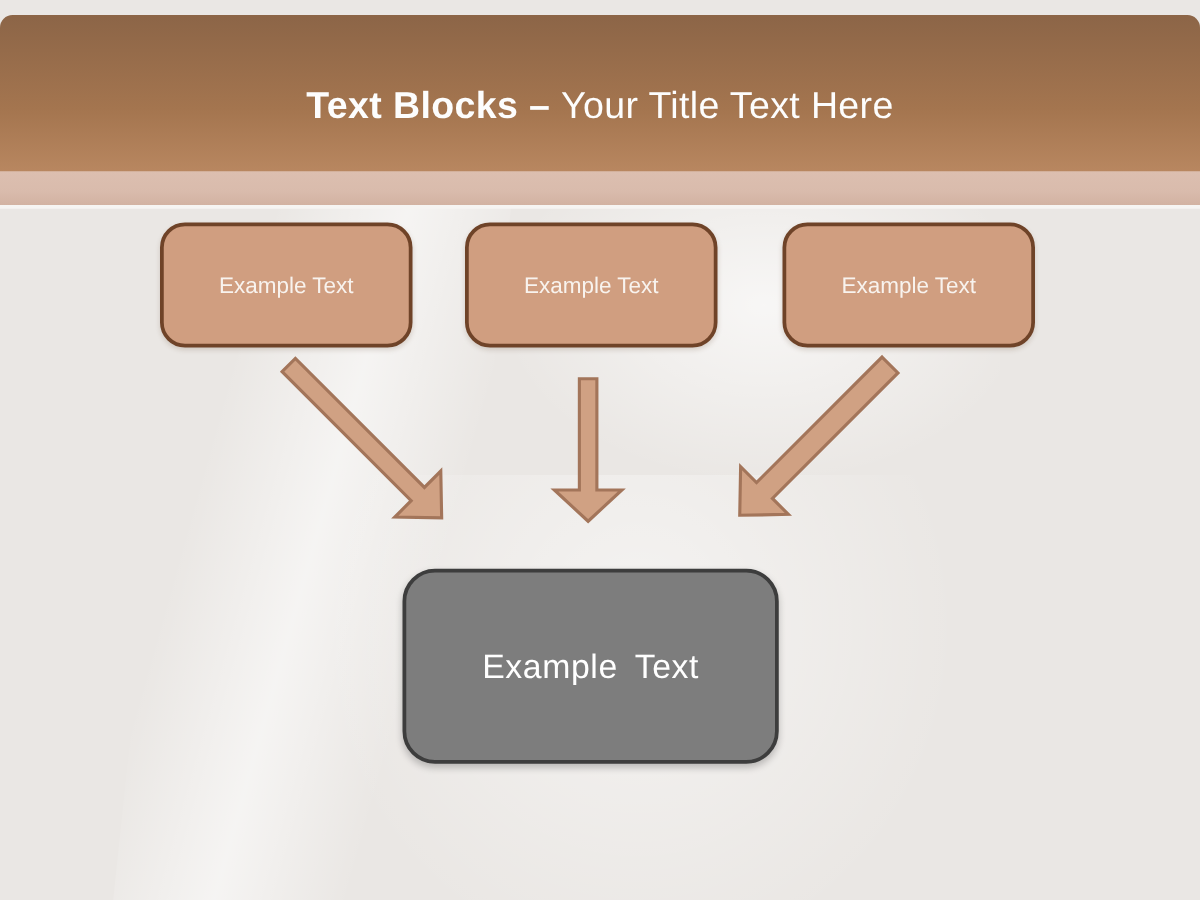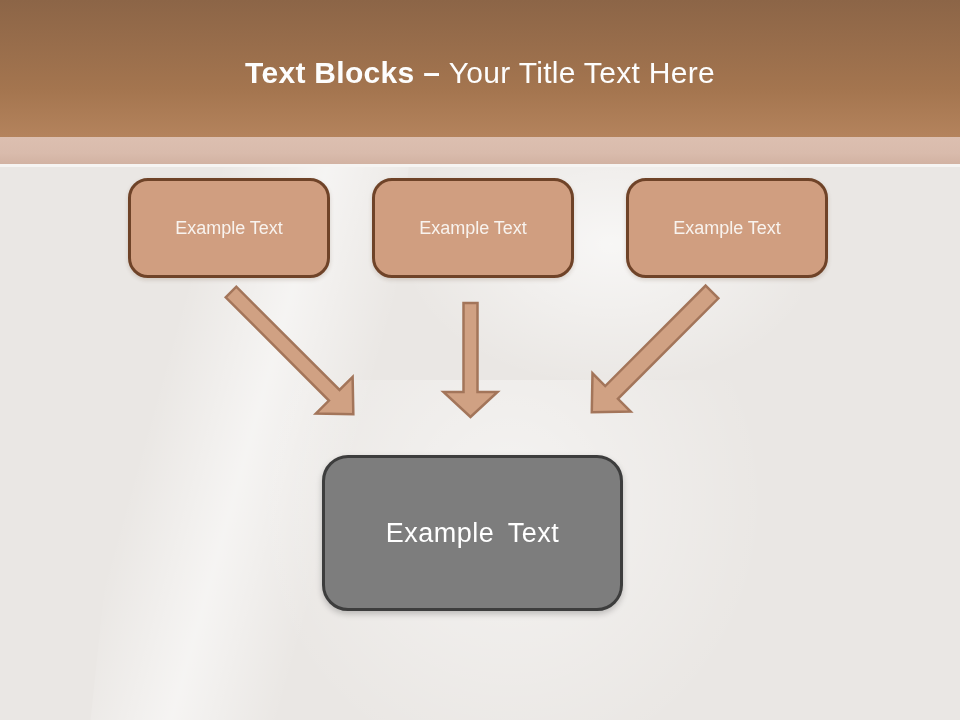--- a/index.html
+++ b/index.html
@@ -38,23 +38,24 @@
   .bg-art .dress {
     position: absolute;
     left: 250px; top: 380px;
     width: 520px; height: 400px;
     background: radial-gradient(ellipse at 50% 30%, rgba(255,255,255,0.5) 0%, rgba(255,255,255,0) 70%);
   }
 
   
   .header {
     position: absolute;
-    left: 0; top: 0;
-    width: 100%; height: 163px;
+    left: 0; top: 12px;
+    width: 100%; height: 137px;
     background: linear-gradient(to bottom, #8c6547 0%, #a4754f 55%, #bd8b64 100%);
+    border-radius: 10px;
   }
   .title {
     position: absolute;
     left: 0; top: 56px;
     width: 100%;
     text-align: center;
     color: #fdfdfd;
     font-size: 30px;
     font-weight: 400;
     letter-spacing: 0.3px;

